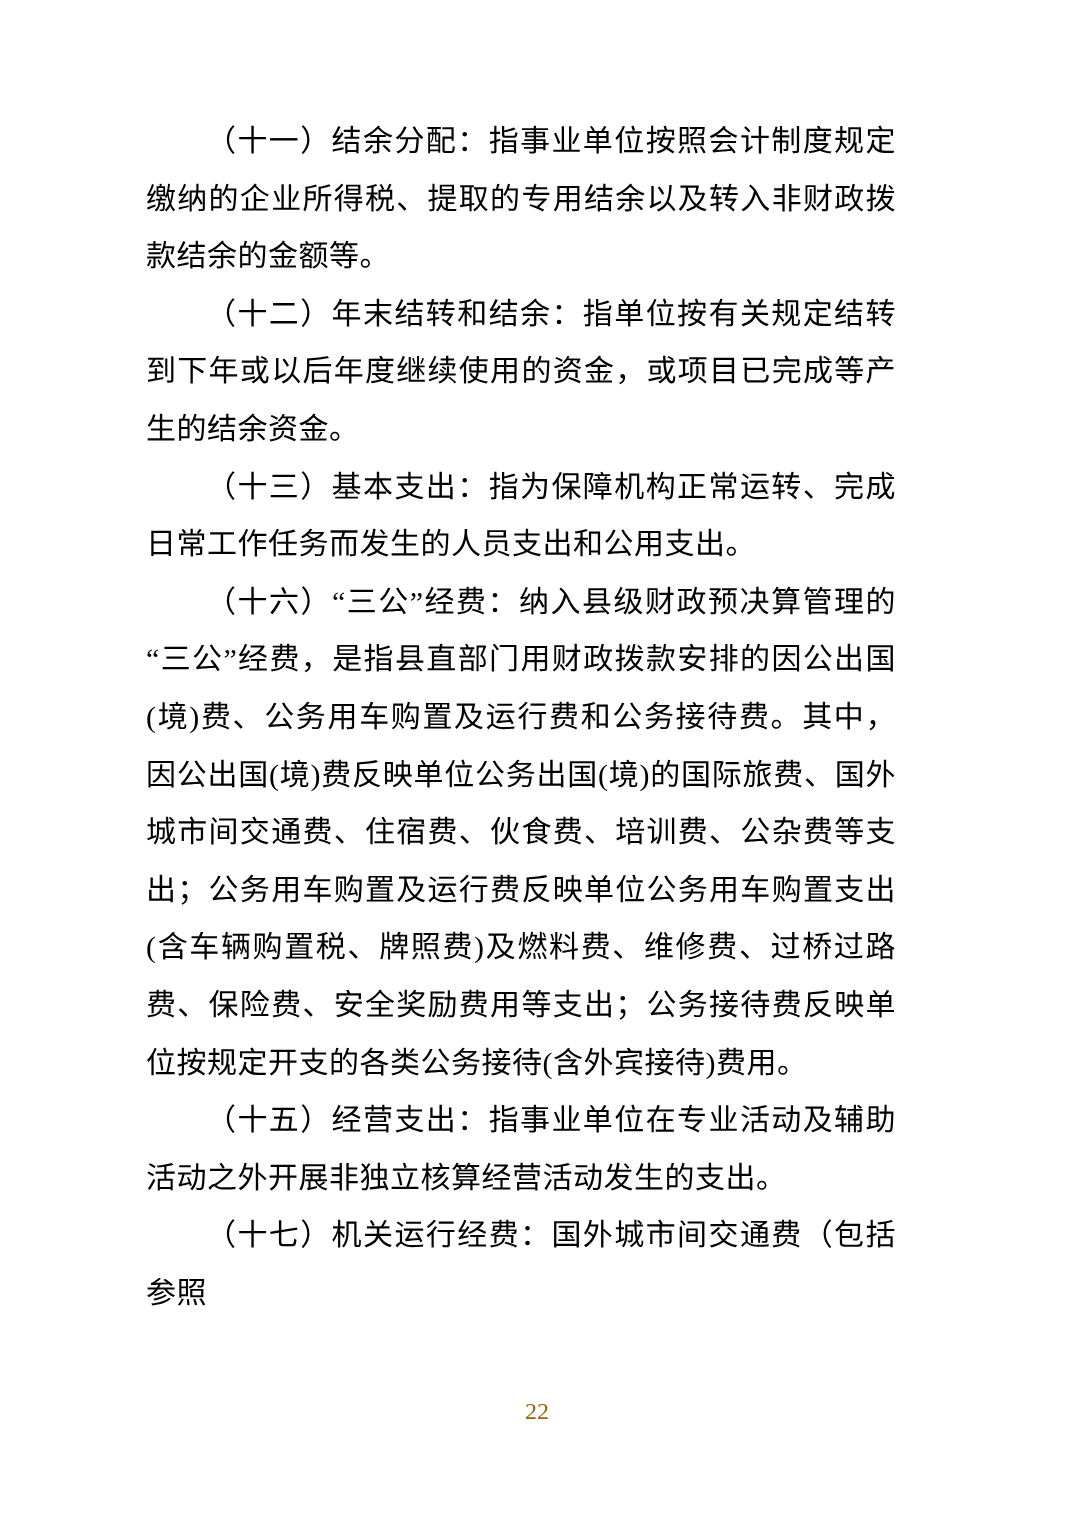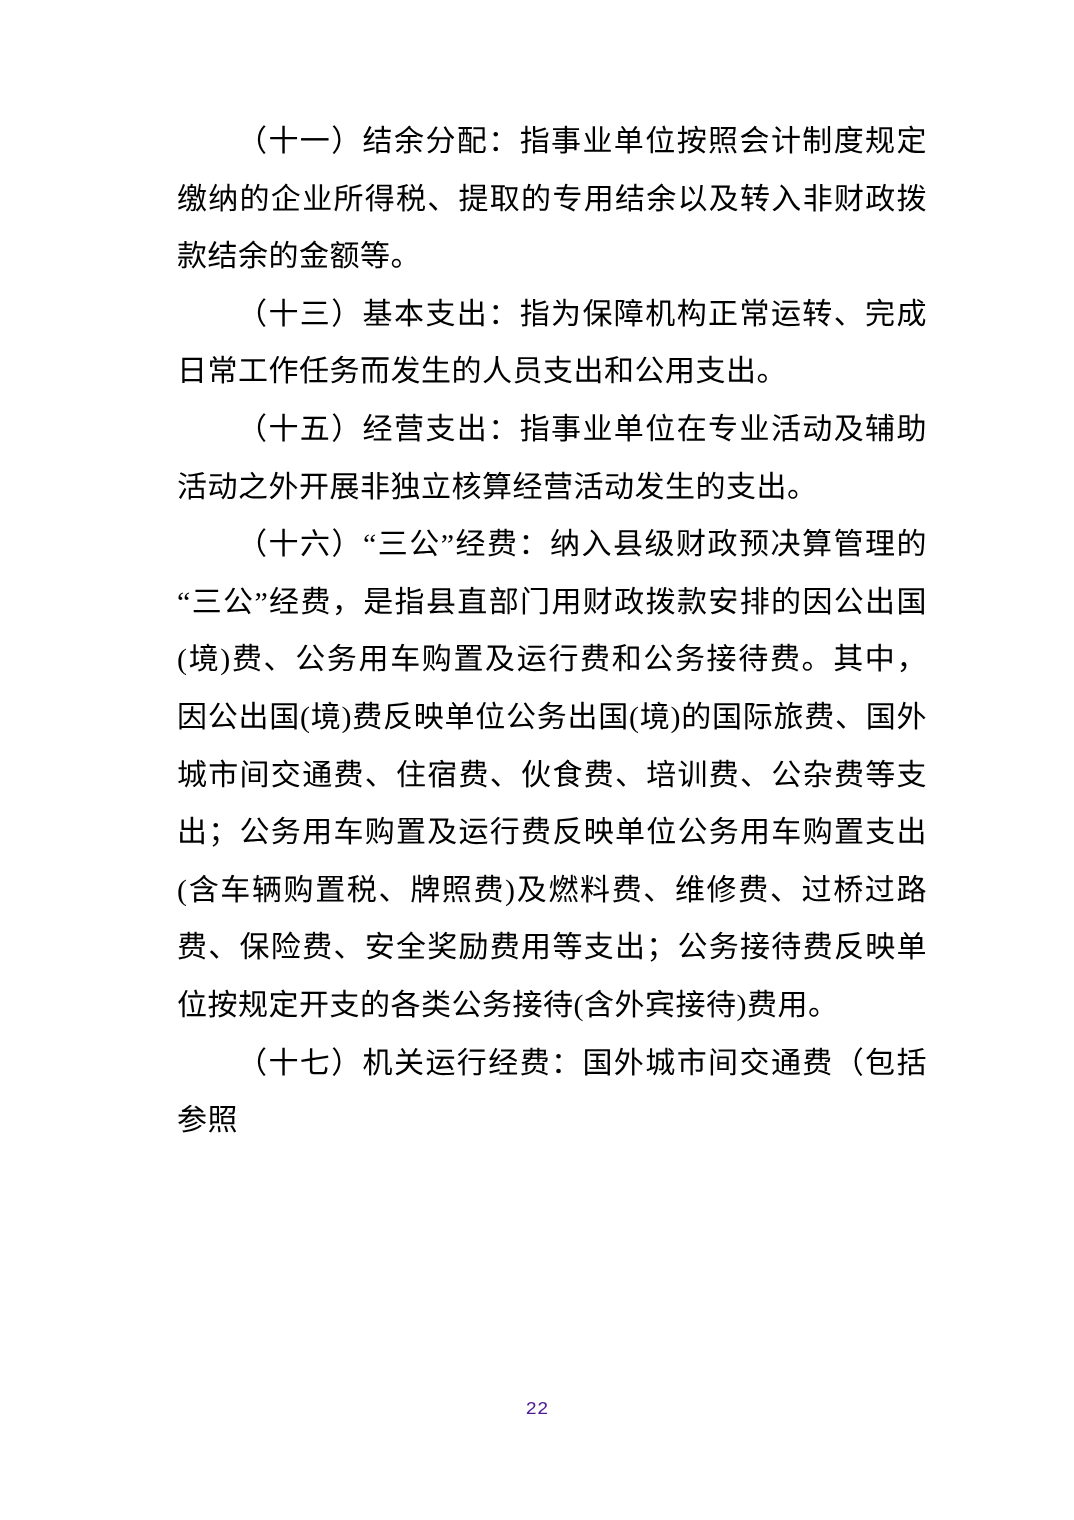--- a/index.html
+++ b/index.html
@@ -18,21 +18,21 @@
     position: absolute;
     left: 0;
     top: 0;
     width: 1074px;
     height: 1520px;
     background: #ffffff;
     overflow: hidden;
   }
   .text-block {
     position: absolute;
-    left: 177px;
+    left: 146px;
     top: 112px;
     width: 750px;
   }
   .text-block p {
     margin: 0;
     padding: 0;
     font-size: 30px;
     line-height: 57.6px;
     text-indent: 2em;
     text-align: justify;
@@ -41,32 +41,33 @@
     word-break: break-all;
   }
   .page-footer {
     position: absolute;
     left: 0;
     top: 1398px;
     width: 1074px;
     text-align: center;
   }
   .page-number {
-    font-size: 19px;
-    font-family: Liberation Mono, monospace;
-    color: #4c1d95;
+    font-size: 24px;
+    font-family: Liberation Serif, serif;
+    color: #a16207;
   }
 </style>
 </head>
 <body>
 
 <div class="doc-page">
   <div class="text-block">
     <p>（十一）结余分配：指事业单位按照会计制度规定缴纳的企业所得税、提取的专用结余以及转入非财政拨款结余的金额等。</p>
+    <p>（十二）年末结转和结余：指单位按有关规定结转到下年或以后年度继续使用的资金，或项目已完成等产生的结余资金。</p>
     <p>（十三）基本支出：指为保障机构正常运转、完成日常工作任务而发生的人员支出和公用支出。</p>
+    <p>（十六）“三公”经费：纳入县级财政预决算管理的“三公”经费，是指县直部门用财政拨款安排的因公出国(境)费、公务用车购置及运行费和公务接待费。其中，因公出国(境)费反映单位公务出国(境)的国际旅费、国外城市间交通费、住宿费、伙食费、培训费、公杂费等支出；公务用车购置及运行费反映单位公务用车购置支出(含车辆购置税、牌照费)及燃料费、维修费、过桥过路费、保险费、安全奖励费用等支出；公务接待费反映单位按规定开支的各类公务接待(含外宾接待)费用。</p>
     <p>（十五）经营支出：指事业单位在专业活动及辅助活动之外开展非独立核算经营活动发生的支出。</p>
-    <p>（十六）“三公”经费：纳入县级财政预决算管理的“三公”经费，是指县直部门用财政拨款安排的因公出国(境)费、公务用车购置及运行费和公务接待费。其中，因公出国(境)费反映单位公务出国(境)的国际旅费、国外城市间交通费、住宿费、伙食费、培训费、公杂费等支出；公务用车购置及运行费反映单位公务用车购置支出(含车辆购置税、牌照费)及燃料费、维修费、过桥过路费、保险费、安全奖励费用等支出；公务接待费反映单位按规定开支的各类公务接待(含外宾接待)费用。</p>
     <p>（十七）机关运行经费：国外城市间交通费（包括参照</p>
   </div>
   <div class="page-footer">
     <span class="page-number">22</span>
   </div>
 </div>
 
 </body></html>

